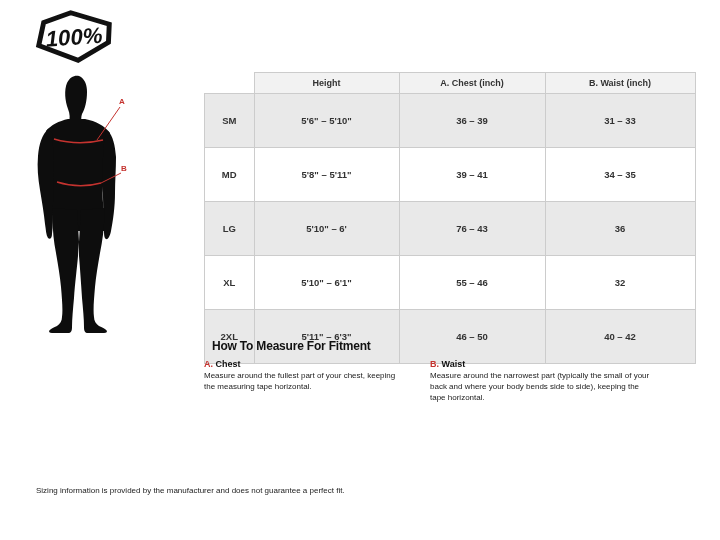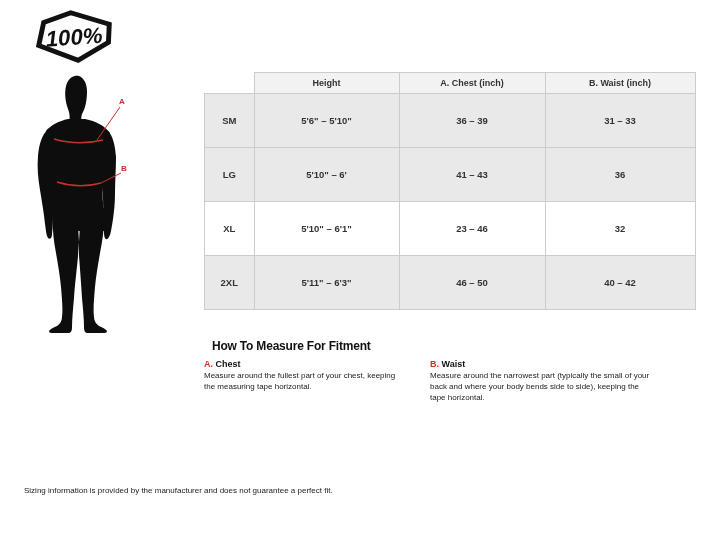--- a/index.html
+++ b/index.html
@@ -28,21 +28,21 @@
   
   #measure-title{position:absolute;left:204px;top:339px;font-size:12px;font-weight:bold;
                  letter-spacing:-0.2px;color:#111;margin-left:8px;}
   .measure-item{position:absolute;top:358px;font-size:8px;line-height:1.35;color:#222;}
   #measure-chest{left:204px;width:200px;}
   #measure-waist{left:430px;width:225px;}
   .measure-head{font-size:9px;font-weight:bold;color:#111;margin-bottom:1px;}
   .red{color:#c5332f;}
 
   
-  #disclaimer{position:absolute;left:24px;top:485px;font-size:8px;line-height:1.45;color:#222;}
+  #disclaimer{position:absolute;left:36px;top:485px;font-size:8px;line-height:1.45;color:#222;}
 </style>
 </head>
 <body>
 
 <div id="page">
 
   <svg id="logo" viewBox="0 0 100 64">
     <polygon points="13,15 46,3 93,17 92,39 55,61 7,43" fill="#ffffff" stroke="#111111" stroke-width="6"></polygon>
     <text x="50" y="42" text-anchor="middle" font-size="27" font-weight="bold" font-style="italic" fill="#111111" font-family="Liberation Sans, sans-serif" transform="rotate(-4 50 32)">100%</text>
   </svg>
@@ -76,30 +76,36 @@
         <th class="col-w">B. Waist (inch)</th>
       </tr>
     </thead>
     <tbody>
       <tr class="stripe">
         <td>SM</td>
         <td>5'6" – 5'10"</td>
         <td>36 – 39</td>
         <td>31 – 33</td>
       </tr>
+      <tr>
+        <td>MD</td>
+        <td>5'8" – 5'11"</td>
+        <td>39 – 41</td>
+        <td>34 – 35</td>
+      </tr>
       <tr class="stripe">
         <td>LG</td>
         <td>5'10" – 6'</td>
-        <td>41 – 43</td>
+        <td>76 – 43</td>
         <td>36</td>
       </tr>
       <tr>
         <td>XL</td>
         <td>5'10" – 6'1"</td>
-        <td>23 – 46</td>
+        <td>55 – 46</td>
         <td>32</td>
       </tr>
       <tr class="stripe">
         <td>2XL</td>
         <td>5'11" – 6'3"</td>
         <td>46 – 50</td>
         <td>40 – 42</td>
       </tr>
     </tbody>
   </table>

